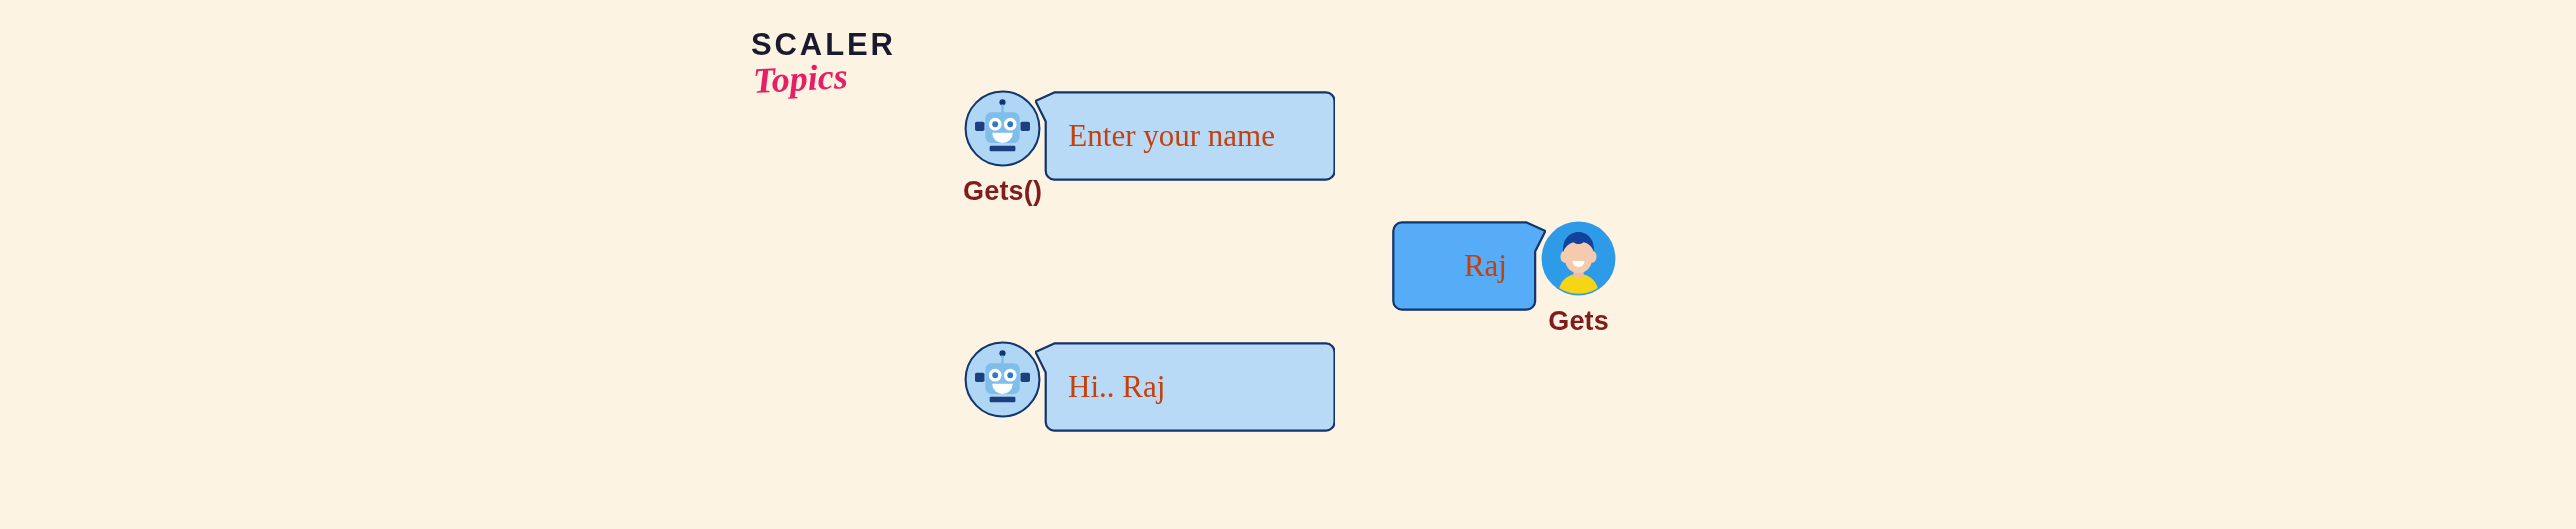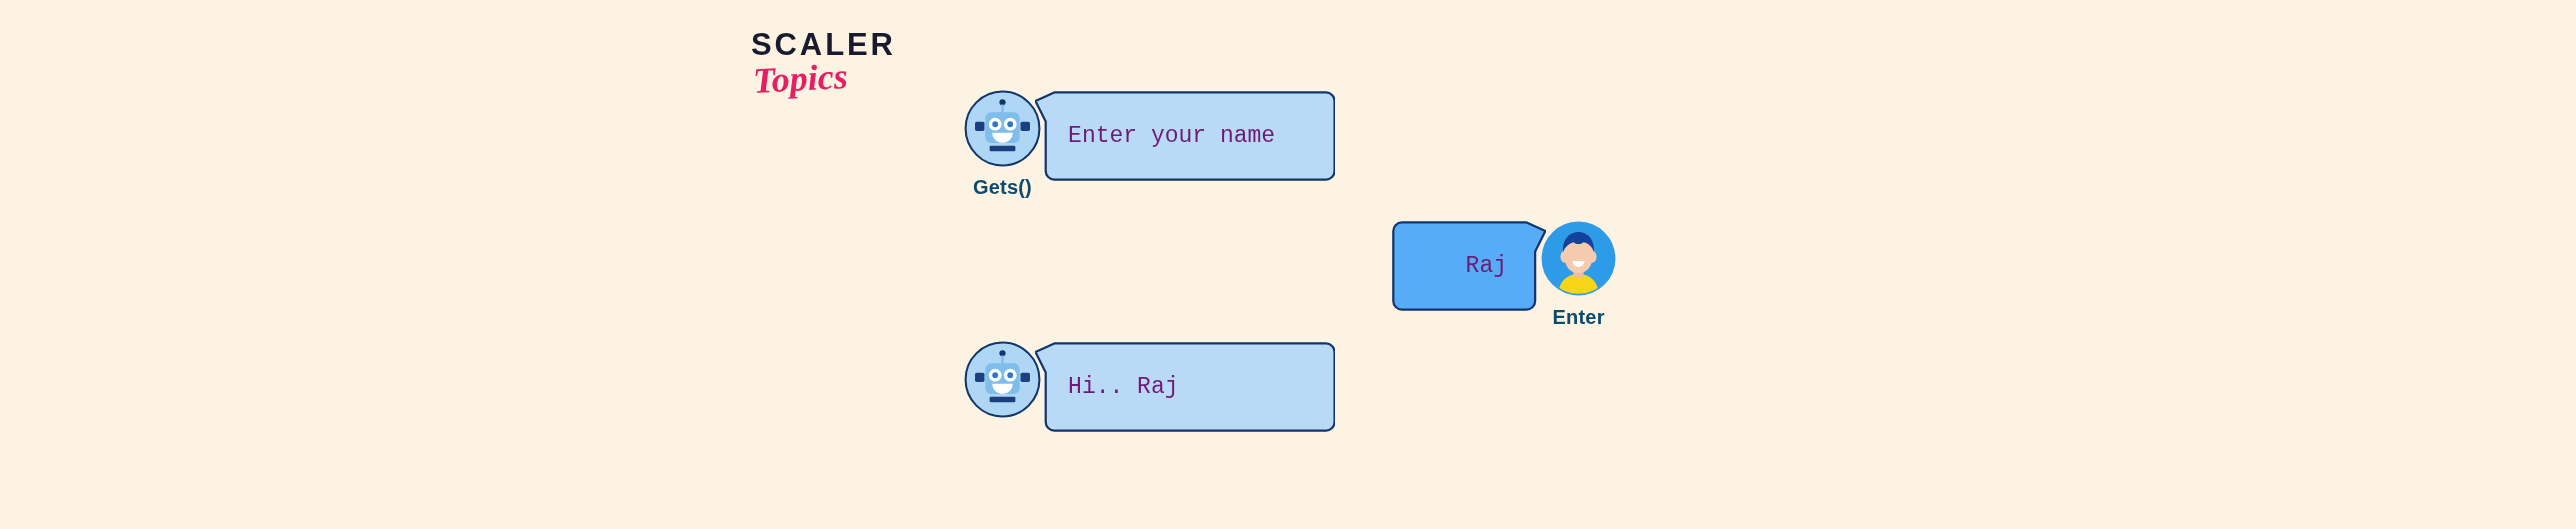--- a/index.html
+++ b/index.html
@@ -72,42 +72,42 @@
     flex: none;
   }
   .avatar {
     width: 79px;
     height: 79px;
     display: block;
   }
   .avatar-label {
     font-family: "Liberation Sans", sans-serif;
     font-weight: bold;
-    font-size: 20px;
-    color: #0c4a6e;
+    font-size: 27px;
+    color: #7f1d1d;
     margin-top: 7.7px;
     white-space: nowrap;
     letter-spacing: 0.2px;
   }
 
   
   .bubble-wrap {
     position: relative;
     flex: none;
   }
   .bubble-svg { display: block; }
   .bubble-text {
     position: absolute;
     top: 0;
     height: 100%;
     display: flex;
     align-items: center;
-    font-family: Liberation Mono, monospace;
-    font-size: 23px;
-    color: #701a75;
+    font-family: Liberation Serif, serif;
+    font-size: 31px;
+    color: #c2410c;
     white-space: nowrap;
     pointer-events: none;
   }
   .bubble-text.left  { left: 33px;  justify-content: flex-start; }
   .bubble-text.right { right: 39px; justify-content: flex-end; text-align: center; }
 
   
   .bot-bubble-offset  { margin-left: -6.9px; }
   .user-bubble-offset { margin-right: -6.9px; }
 </style>
@@ -175,21 +175,21 @@
           <ellipse cx="62" cy="44" rx="5" ry="7" fill="#F5CBB0"></ellipse>
           <path d="M29 38 C29 24 39 18 46 18 C53 18 63 24 63 38
                    C63 54 57 63 46 63 C35 63 29 54 29 38 Z" fill="#F5CBB0"></path>
           <path d="M28 38 C27 22 37 15 46 15 C55 15 65 22 64 38
                    C62 33 58 28 52 27 C48 30 44 30 40 27
                    C34 29 30 33 28 38 Z" fill="#12429B"></path>
           <path d="M39 49 H53 A7 7 0 0 1 39 49 Z" fill="#FFFFFF"></path>
         </g>
         <circle cx="46" cy="46" r="42" fill="none" stroke="#2E9BE8" stroke-width="2"></circle>
       </svg>
-      <span class="avatar-label">Enter</span>
+      <span class="avatar-label">Gets</span>
     </div>
   </div>
 
   <div class="row row-bot2">
 
     <div class="avatar-block">
       <svg class="avatar" viewBox="0 0 92 92">
         <circle cx="46" cy="46" r="43" fill="#AFD6F5" stroke="#12356B" stroke-width="2.4"></circle>
         <circle cx="46" cy="15.5" r="3.6" fill="#12356B"></circle>
         <rect x="44.6" y="18" width="2.8" height="10" fill="#7FBDEB"></rect>

